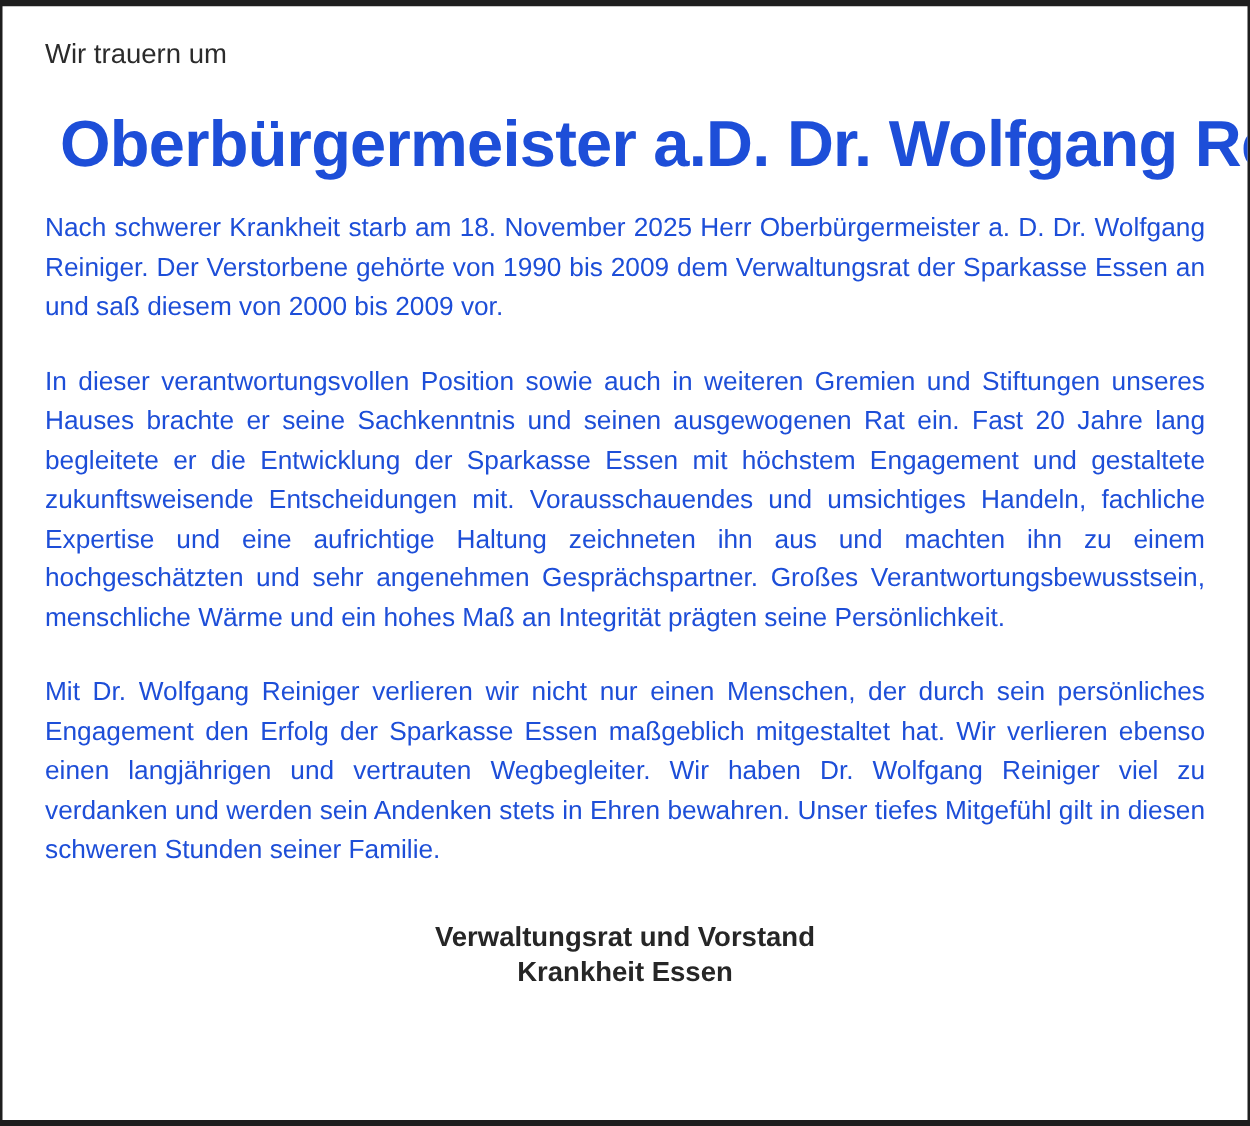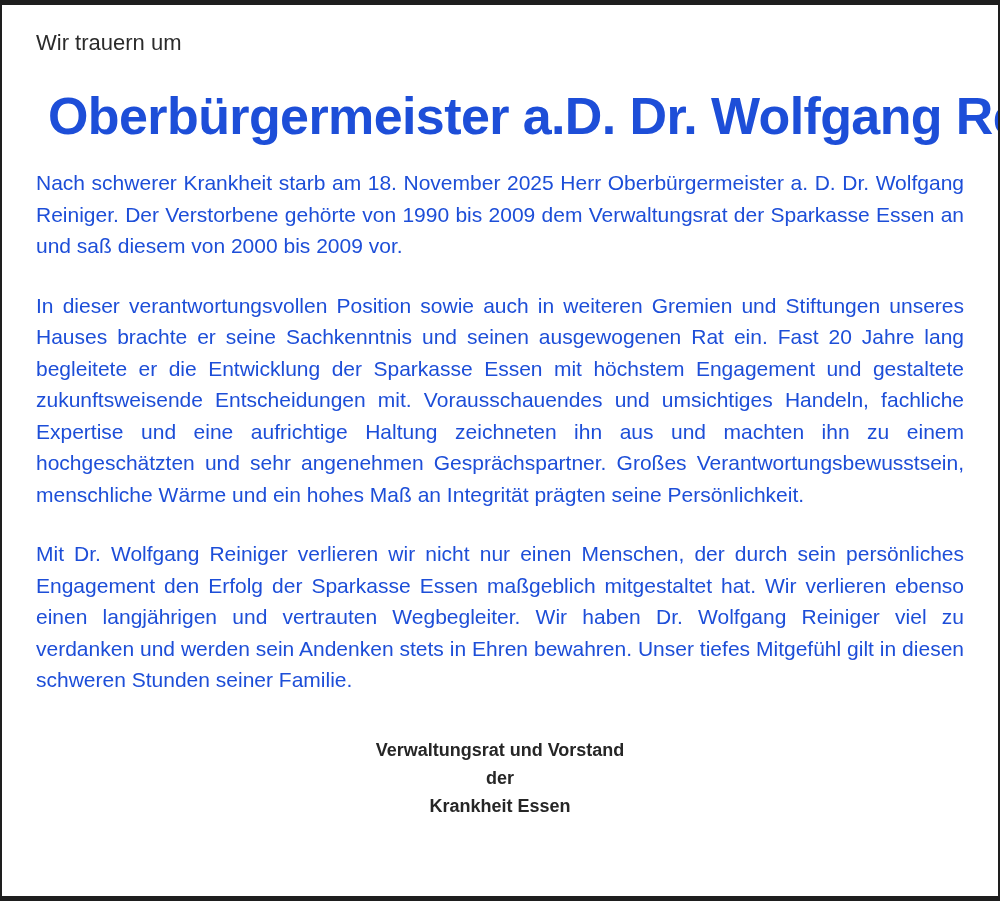--- a/index.html
+++ b/index.html
@@ -40,21 +40,21 @@
     margin: 28px 0 0 0;
     font-size: 21px;
     line-height: 31.5px;
     text-align: justify;
     color: #1d4ed8;
   }
   .signature {
     margin-top: 40px;
     text-align: center;
     font-weight: 700;
-    font-size: 18px;
+    font-size: 22px;
     line-height: 28px;
     color: #262626;
   }
 </style>
 </head>
 <body>
 
 <div class="page">
 
   <div class="intro">Wir trauern um</div>
@@ -62,17 +62,16 @@
   <h1 class="title">Oberbürgermeister a.D. Dr. Wolfgang Reiniger</h1>
 
   <div class="body-text">
     <p>Nach schwerer Krankheit starb am 18. November 2025 Herr Oberbürgermeister a. D. Dr. Wolfgang Reiniger. Der Verstorbene gehörte von 1990 bis 2009 dem Verwaltungsrat der Sparkasse Essen an und saß diesem von 2000 bis 2009 vor.</p>
     <p>In dieser verantwortungsvollen Position sowie auch in weiteren Gremien und Stiftungen unseres Hauses brachte er seine Sachkenntnis und seinen ausgewogenen Rat ein. Fast 20 Jahre lang begleitete er die Entwicklung der Sparkasse Essen mit höchstem Engagement und gestaltete zukunftsweisende Entscheidungen mit. Vorausschauendes und umsichtiges Handeln, fachliche Expertise und eine aufrichtige Haltung zeichneten ihn aus und machten ihn zu einem hochgeschätzten und sehr angenehmen Gesprächspartner. Großes Verantwortungsbewusstsein, menschliche Wärme und ein hohes Maß an Integrität prägten seine Persönlichkeit.</p>
     <p>Mit Dr. Wolfgang Reiniger verlieren wir nicht nur einen Menschen, der durch sein persönliches Engagement den Erfolg der Sparkasse Essen maßgeblich mitgestaltet hat. Wir verlieren ebenso einen langjährigen und vertrauten Wegbegleiter. Wir haben Dr. Wolfgang Reiniger viel zu verdanken und werden sein Andenken stets in Ehren bewahren. Unser tiefes Mitgefühl gilt in diesen schweren Stunden seiner Familie.</p>
   </div>
 
   <div class="signature">
     <div>Verwaltungsrat und Vorstand</div>
-    <div>der</div>
     <div>Krankheit Essen</div>
   </div>
 
 </div>
 
 </body></html>

